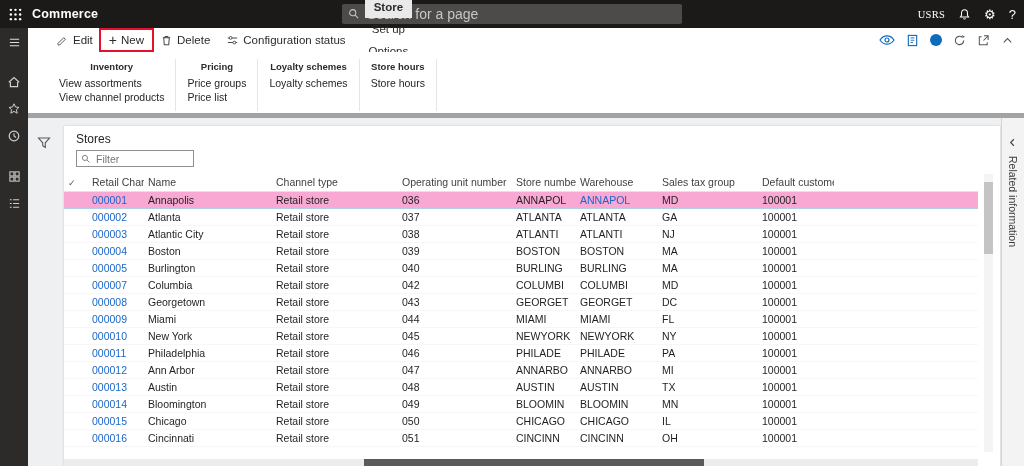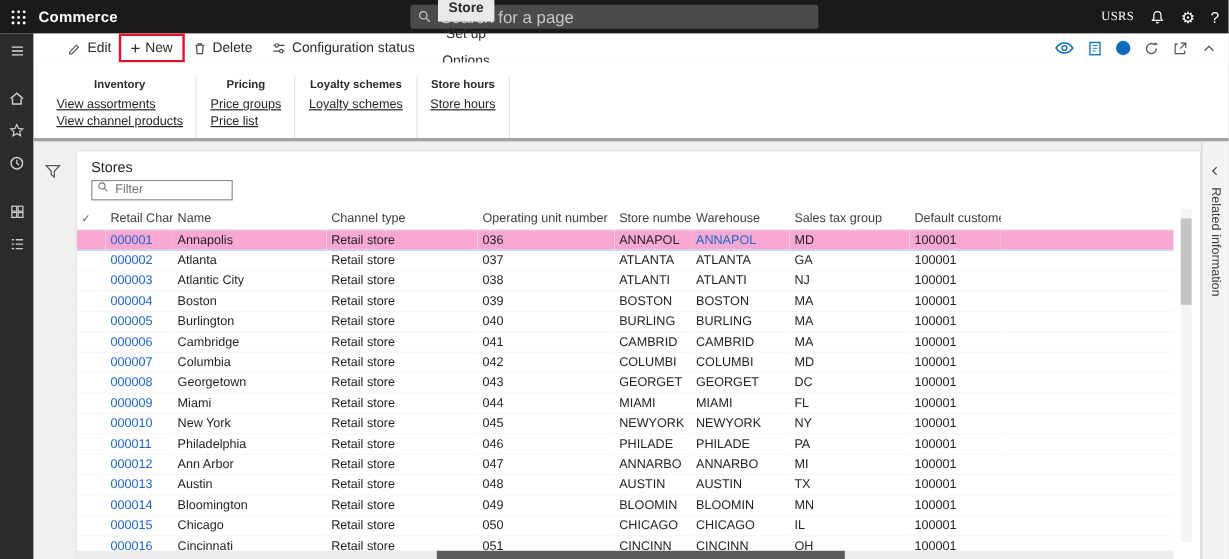--- a/index.html
+++ b/index.html
@@ -29,32 +29,32 @@
   .cmd-item .plus{font-size:14px;line-height:1;color:#2b2b2b;}
   .annotation-box{position:absolute;left:-2px;right:-2px;top:-1px;bottom:-1px;border:2px solid #e8112d;pointer-events:none;}
   .tab{padding:0 9px;height:22px;display:flex;align-items:center;cursor:pointer;white-space:nowrap;}
   .tab.active{background:#e9e9e9;font-weight:700;}
   .tabs{display:flex;margin-left:6px;align-items:center;flex-direction:column;}
   .cmd-right{margin-left:auto;display:flex;align-items:center;gap:11px;padding-right:10px;}
   .cmd-right > *{cursor:pointer;}
   .badge-circle{width:12px;height:12px;border-radius:50%;background:#0f6cbd;display:inline-block;}
 
   
-  .ribbon{position:absolute;left:28px;top:52px;right:0;height:66px;background:#fff;border-bottom:3px solid #a3a3a3;box-shadow:0 1px 2px rgba(0,0,0,.08);display:flex;align-items:flex-end;padding:4px 0 0 8px;}
+  .ribbon{position:absolute;left:28px;top:52px;right:0;height:66px;background:#fff;border-bottom:5px solid #a3a3a3;box-shadow:0 1px 2px rgba(0,0,0,.08);display:flex;align-items:center;padding:4px 0 0 20px;}
   .rgroup{display:flex;flex-direction:column;padding:2px 11px 0 11px;border-right:1px solid #e5e5e5;min-height:52px;}
   .rgroup-title{font-size:9.5px;font-weight:700;color:#2b2b2b;text-align:center;margin-bottom:4px;white-space:nowrap;}
-  .ribbon-item{font-size:10.5px;color:#262626;line-height:14px;cursor:pointer;white-space:nowrap;text-decoration:underline;}
+  .ribbon-item{font-size:10.5px;color:#262626;line-height:14px;cursor:pointer;white-space:nowrap;}
 
   
   .content{position:absolute;left:28px;top:118px;right:0;bottom:0;background:#eff0f1;}
   .filter-toggle{position:absolute;left:7px;top:16px;width:18px;height:18px;display:flex;align-items:center;justify-content:center;cursor:pointer;}
 
   .card{position:absolute;left:36px;top:8px;right:24px;bottom:0;background:#fff;box-shadow:0 0 2px rgba(0,0,0,.18);}
   .card-title{position:absolute;left:12px;top:6px;font-size:12px;color:#252525;}
-  .filter-box{position:absolute;left:12px;top:24px;width:118px;height:17px;border:1px solid #8f8f8f;background:#fff;display:flex;align-items:flex-start;gap:3px;padding:0 4px;}
+  .filter-box{position:absolute;left:12px;top:24px;width:118px;height:17px;border:1px solid #8f8f8f;background:#fff;display:flex;align-items:center;gap:3px;padding:0 4px;}
   .filter-box input{flex:1;border:none;outline:none;font-size:10.5px;color:#333;min-width:0;}
   .filter-box input::placeholder{color:#757575;}
 
   .tablewrap{position:absolute;left:0;top:48px;right:22px;bottom:7px;overflow:hidden;}
   table{border-collapse:collapse;table-layout:fixed;width:914px;}
   th{font-weight:400;font-size:10.5px;color:#3f3f3f;text-align:left;padding:0 4px;height:17px;border-bottom:1px solid #e3e3e3;white-space:nowrap;overflow:hidden;}
   td{font-size:10.5px;color:#1f1f1f;padding:0 4px;height:17px;white-space:nowrap;overflow:hidden;border-bottom:1px solid #f7f7f7;}
   .chk{font-size:9px;color:#555;}
   .link{color:#1b66c9;cursor:pointer;}
   tr.selected td{background:#f9a8d4;border-top:1px solid #b0cfec;border-bottom:1px solid #b0cfec;}
@@ -338,32 +338,20 @@
                 <td>Retail store</td>
                 <td>040</td>
                 <td>BURLING</td>
                 <td>BURLING</td>
                 <td>MA</td>
                 <td>100001</td>
                 <td></td>
               </tr>
               <tr>
                 <td></td>
-                <td><span class="link">000006</span></td>
-                <td>Cambridge</td>
-                <td>Retail store</td>
-                <td>041</td>
-                <td>CAMBRID</td>
-                <td>CAMBRID</td>
-                <td>MA</td>
-                <td>100001</td>
-                <td></td>
-              </tr>
-              <tr>
-                <td></td>
                 <td><span class="link">000007</span></td>
                 <td>Columbia</td>
                 <td>Retail store</td>
                 <td>042</td>
                 <td>COLUMBI</td>
                 <td>COLUMBI</td>
                 <td>MD</td>
                 <td>100001</td>
                 <td></td>
               </tr>

